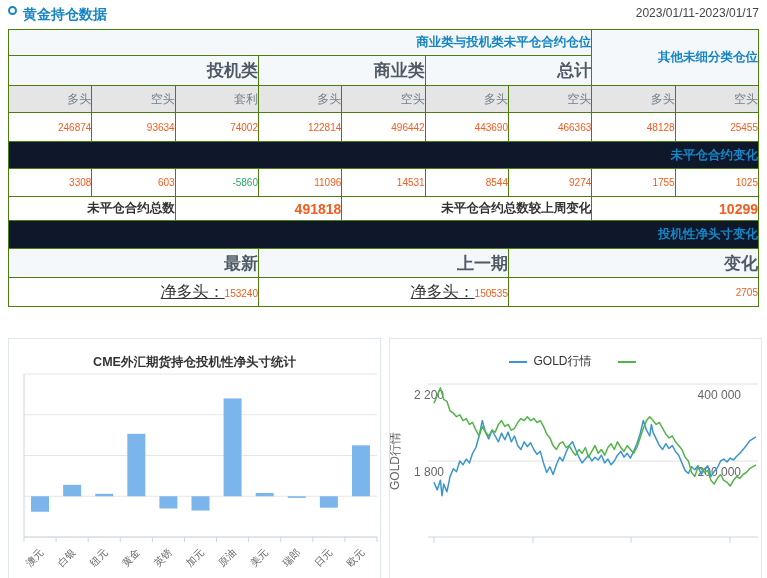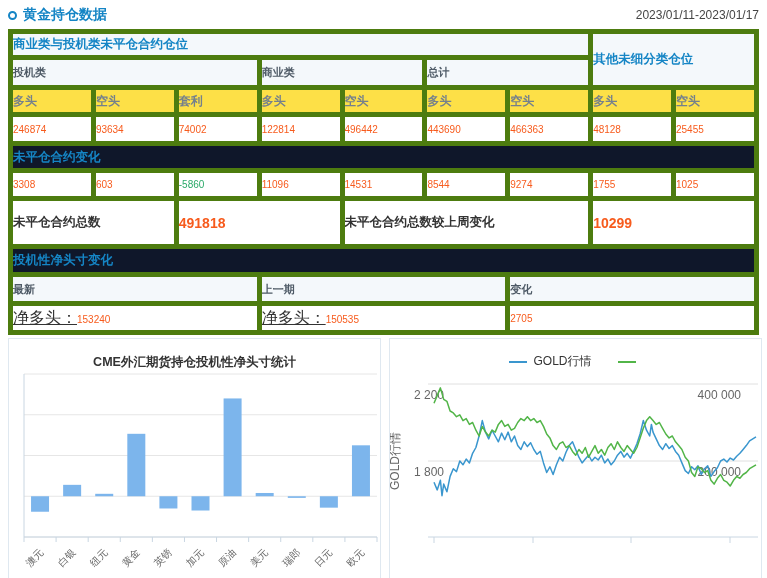--- a/index.html
+++ b/index.html
@@ -2,31 +2,31 @@
 <html><head>
 <meta charset="utf-8">
 <style>
   * { box-sizing: border-box; }
   html,body { margin:0; padding:0; }
   body {
     width:767px; height:578px; overflow:hidden; background:#fff; position:relative;
     font-family:"Liberation Sans","DejaVu Sans",sans-serif;
   }
   
-  .hdr { display:flex; align-items:center; padding:6px 8px 2px 8px; }
+  .hdr { display:flex; align-items:flex-start; padding:6px 8px 2px 8px; }
   .circle { width:9px; height:9px; border:2px solid #1585c5; border-radius:50%; margin-right:6px; flex:0 0 auto; }
   .title { color:#1585c5; font-weight:bold; font-size:14px; }
   .date { margin-left:auto; font-size:12px; color:#454545; }
   
   table { border-collapse:collapse; width:751px; margin:3px 8px 0 8px; table-layout:fixed; }
-  td { border:5px solid #4d7c0f; text-align:left; font-size:12px; color:#5a6775; padding:0; overflow:hidden; white-space:nowrap; }
+  td { border:1px solid #4d7c0f; text-align:right; font-size:12px; color:#5a6775; padding:0; overflow:hidden; white-space:nowrap; }
   tr.hdr-row td { background:#f4f8fb; }
   .grp { color:#1585c5; font-weight:bold; font-size:12.5px; }
-  .sub { color:#4e5a66; font-weight:bold; font-size:11px; }
-  .col-h { color:#75808c; background:#fde047;font-weight:bold; }
+  .sub { color:#4e5a66; font-weight:bold; font-size:17px; }
+  .col-h { color:#75808c; background:#e5e5e5; }
   tr.band td { background:#0f172a; color:#1585c5; font-weight:bold; font-size:12.5px; }
   .val { color:#f75b1d; font-size:10px; }
   .neg { color:#2aa968; }
   .tot-label { font-weight:bold; color:#333; font-size:12.5px; }
   .tot-val { font-weight:bold; color:#f75b1d; font-size:14px; }
   .net-label { color:#333; font-size:16px;text-decoration:underline; }
   
   .cards { position:absolute; top:338px; left:8px; display:flex; gap:8px; }
   .card { width:373px; height:246px; border:1px solid #dfe8f0; background:#fff; }
   .c-title { text-align:center; font-size:12.5px; font-weight:bold; color:#333; margin-top:14px; height:18px; line-height:18px; }
@@ -95,21 +95,21 @@
     <td class="val sign">3308</td>
     <td class="val sign">603</td>
     <td class="val sign neg">-5860</td>
     <td class="val sign">11096</td>
     <td class="val sign">14531</td>
     <td class="val sign">8544</td>
     <td class="val sign">9274</td>
     <td class="val sign">1755</td>
     <td class="val sign">1025</td>
   </tr>
-  <tr style="height:48px">
+  <tr style="height:24px">
     <td colspan="2" class="tot-label">未平仓合约总数</td>
     <td colspan="2" class="tot-val">491818</td>
     <td colspan="3" class="tot-label">未平仓合约总数较上周变化</td>
     <td colspan="2" class="tot-val">10299</td>
   </tr>
   <tr class="band" style="height:28px">
     <td colspan="9">投机性净头寸变化</td>
   </tr>
   <tr class="hdr-row" style="height:29px">
     <td colspan="3" class="sub">最新</td>

